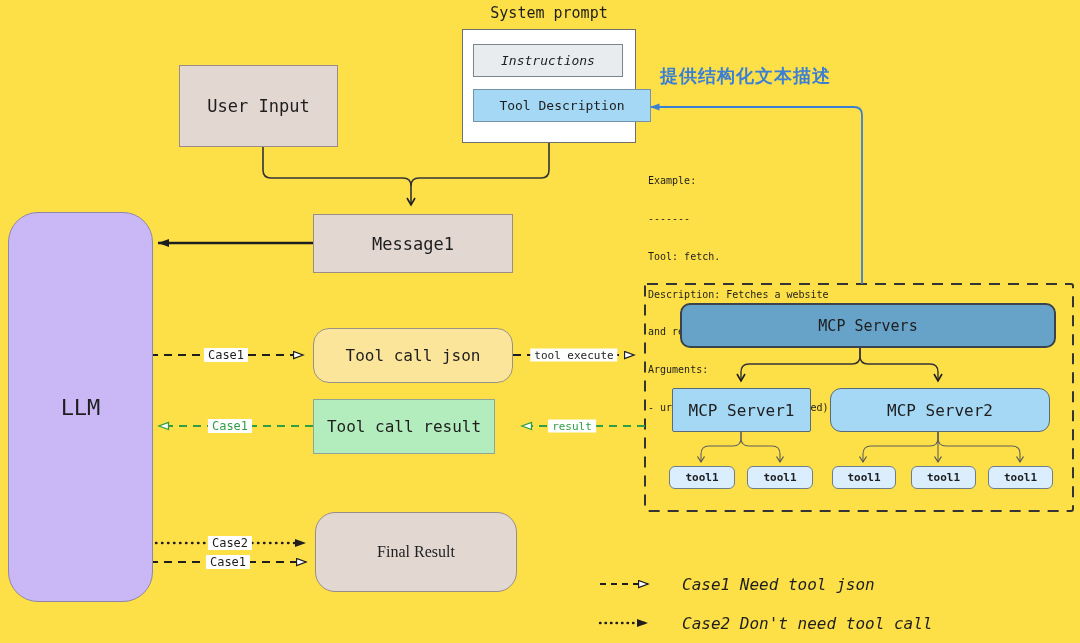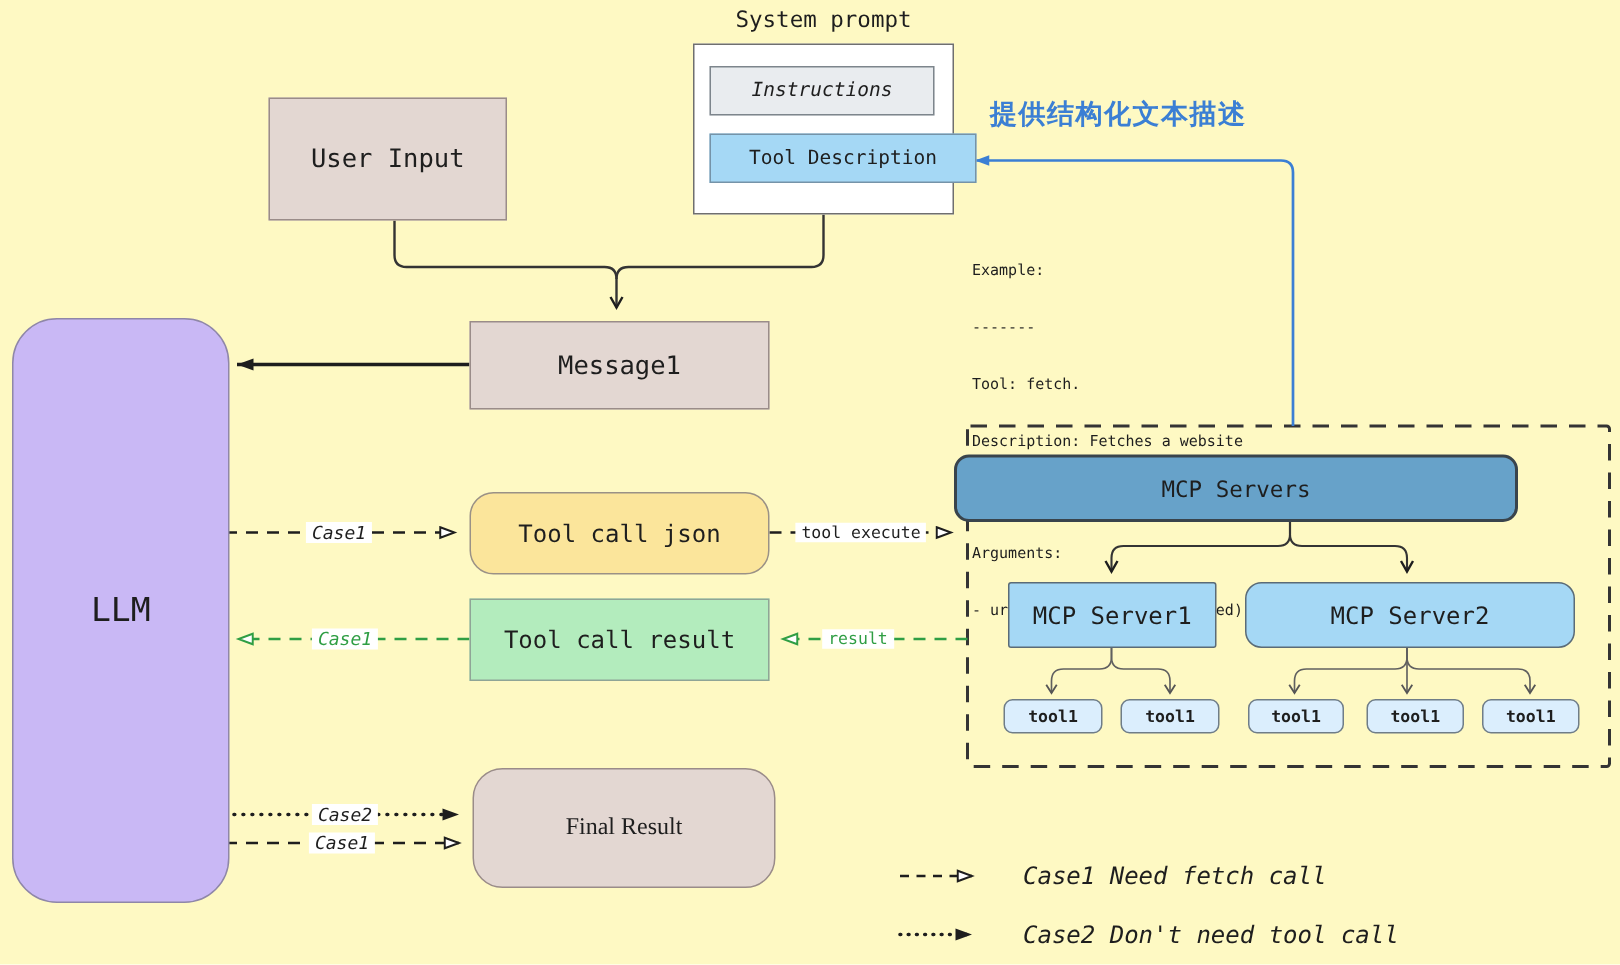--- a/index.html
+++ b/index.html
@@ -1,51 +1,51 @@
 <!DOCTYPE html>
 <html style="--llm-fill: #c9b8f5; --tan-fill: #e3d7d2; --yellow-fill: #fbe59b; --green-fill: #b3ecbd; --gray-fill: #e9ecef; --blue-light-fill: #a5d8f5; --steel-blue-fill: #67a2c9; --tool-fill: #dbeefd; --accent-blue: #3b7fd4; --accent-green: #2f9e44;"><head>
 <meta charset="utf-8">
 <style>
   html,body{margin:0;padding:0;background:#fff;}
-  #canvas{position:relative;width:1080px;height:643px;background:#fef9c3;overflow:hidden;
+  #canvas{position:relative;width:1080px;height:643px;background:#fde047;overflow:hidden;
           font-family:"DejaVu Sans Mono","Liberation Mono",monospace;color:#1e1e1e;}
   #wires{position:absolute;left:0;top:0;width:1080px;height:643px;z-index:0;}
   .box{position:absolute;box-sizing:border-box;display:flex;align-items:center;justify-content:center;
        z-index:2;font-family:"DejaVu Sans Mono","Liberation Mono",monospace;color:#1e1e1e;}
   .tan{background:var(--tan-fill,#e3d7d2);border:1.6px solid #9a8c89;}
   .user-input{left:179px;top:65px;width:159px;height:82px;font-size:17px;}
   .message1{left:313px;top:214px;width:200px;height:59px;font-size:17px;}
   .final-result{left:315px;top:512px;width:202px;height:80px;font-size:16px;border-radius:20px;font-family:Liberation Serif, serif;}
   .llm{left:8px;top:212px;width:145px;height:390px;font-size:22px;border-radius:30px;
        background:var(--llm-fill,#c9b8f5);border:1.6px solid #8f87a8;}
   .sp-outer{left:462px;top:29px;width:174px;height:114px;background:#fff;border:1.6px solid #6f6f6f;}
   .sp-title{left:462px;top:4px;width:174px;height:18px;font-size:15px;background:transparent;}
   .instructions{left:473px;top:44px;width:150px;height:33px;font-size:13px;
        background:var(--gray-fill,#e9ecef);border:1.4px solid #7d858c;font-style:italic;}
   .tool-desc{left:473px;top:89px;width:178px;height:33px;font-size:13px;
        background:var(--blue-light-fill,#a5d8f5);border:1.4px solid #7593a8;}
   .tool-json{left:313px;top:328px;width:200px;height:55px;font-size:16px;border-radius:16px;
        background:var(--yellow-fill,#fbe59b);border:1.6px solid #9a9186;}
-  .tool-result{left:313px;top:399px;width:200px;height:55px;font-size:16px;
+  .tool-result{left:313px;top:399px;width:182px;height:55px;font-size:16px;
        background:var(--green-fill,#b3ecbd);border:1.6px solid #8fa596;}
-  .mcp-servers{left:636px;top:303px;width:376px;height:45px;font-size:15px;border-radius:10px;
+  .mcp-servers{left:680px;top:303px;width:376px;height:45px;font-size:15px;border-radius:10px;
        background:var(--steel-blue-fill,#67a2c9);border:2px solid #39444c;}
   .mcp-server1{left:672px;top:388px;width:139px;height:44px;font-size:16px;border-radius:2px;
        background:var(--blue-light-fill,#a5d8f5);border:1.6px solid #5a6b77;}
   .mcp-server2{left:830px;top:388px;width:220px;height:44px;font-size:16px;border-radius:11px;
        background:var(--blue-light-fill,#a5d8f5);border:1.6px solid #5a6b77;}
   .tool-chip{height:23px;top:466px;font-size:11px;font-weight:600;border-radius:6px;
        background:var(--tool-fill,#dbeefd);border:1.3px solid #6f7d88;}
   .t1{left:669px;width:66px;}.t2{left:747px;width:66px;}.t3{left:832px;width:64px;}
   .t4{left:911px;width:65px;}.t5{left:988px;width:65px;}
   .cn-note{position:absolute;left:660px;top:64px;z-index:2;font-size:18px;font-weight:bold;
        color:var(--accent-blue,#3b7fd4);font-family:"DejaVu Sans","Liberation Sans",sans-serif;letter-spacing:1px;}
   .example{position:absolute;left:648px;top:150px;z-index:2;font-size:10px;line-height:12.6px;white-space:pre;}
   .edge-label{position:absolute;transform:translate(-50%,-50%);background:#fff;padding:0 4px;
-       z-index:3;font-size:12px;font-style:italic;white-space:nowrap;}
+       z-index:3;font-size:12px;white-space:nowrap;}
   .edge-label.small{font-size:11px;font-style:normal;}
   .green-text{color:var(--accent-green,#2f9e44);}
   .legend-label{position:absolute;z-index:2;font-size:16px;font-style:italic;white-space:nowrap;
        transform:translateY(-50%);}
   
   .wire{fill:none;}
   .s-black{stroke:#1e1e1e;}
   .s-dark{stroke:#343434;}
   .s-gray{stroke:#606060;}
   .s-green{stroke:var(--accent-green,#2f9e44);}
@@ -181,16 +181,16 @@
   <div class="box tool-chip t4">tool1</div>
   <div class="box tool-chip t5">tool1</div>
 
   <span class="edge-label" style="left:226px;top:355px;">Case1</span>
   <span class="edge-label small" style="left:574px;top:355px;">tool execute</span>
   <span class="edge-label small green-text" style="left:572px;top:426px;">result</span>
   <span class="edge-label green-text" style="left:230px;top:426px;">Case1</span>
   <span class="edge-label" style="left:230px;top:543px;">Case2</span>
   <span class="edge-label" style="left:228px;top:562px;">Case1</span>
 
-  <span class="legend-label" style="left:682px;top:584px;">Case1 Need fetch call</span>
+  <span class="legend-label" style="left:682px;top:584px;">Case1 Need tool json</span>
   <span class="legend-label" style="left:682px;top:623px;">Case2 Don't need tool call</span>
 
 </div>
 
 </body></html>

